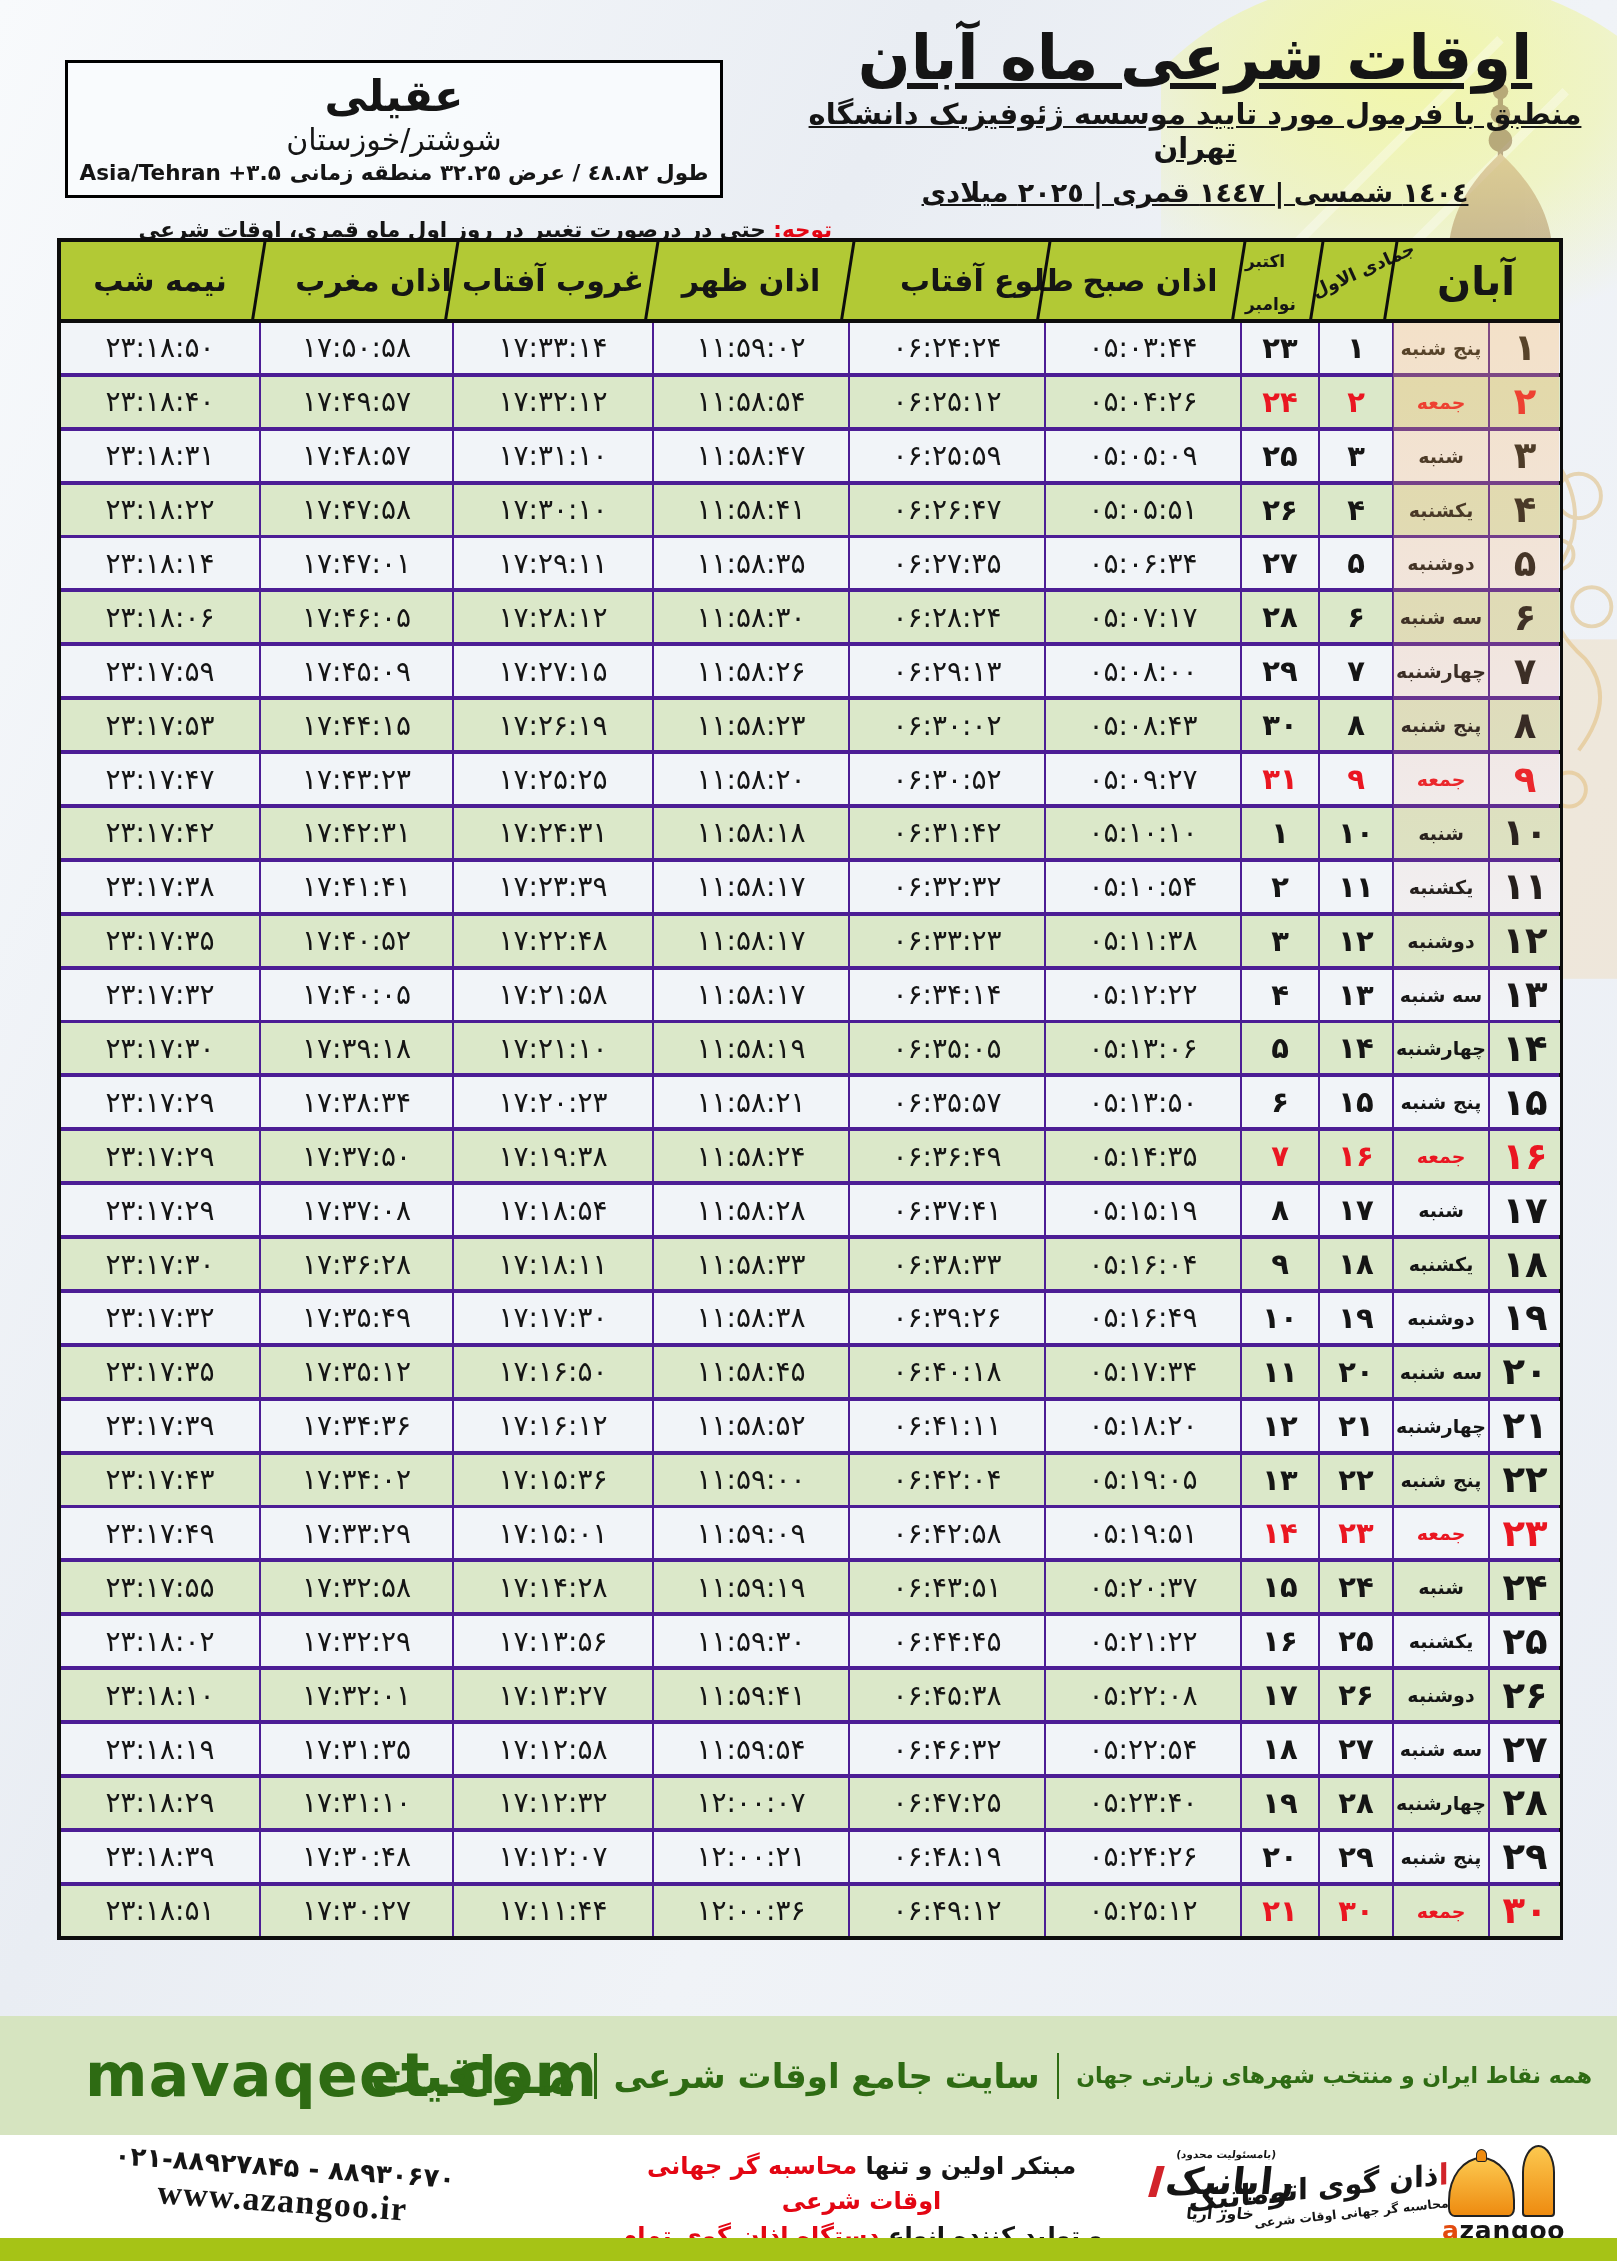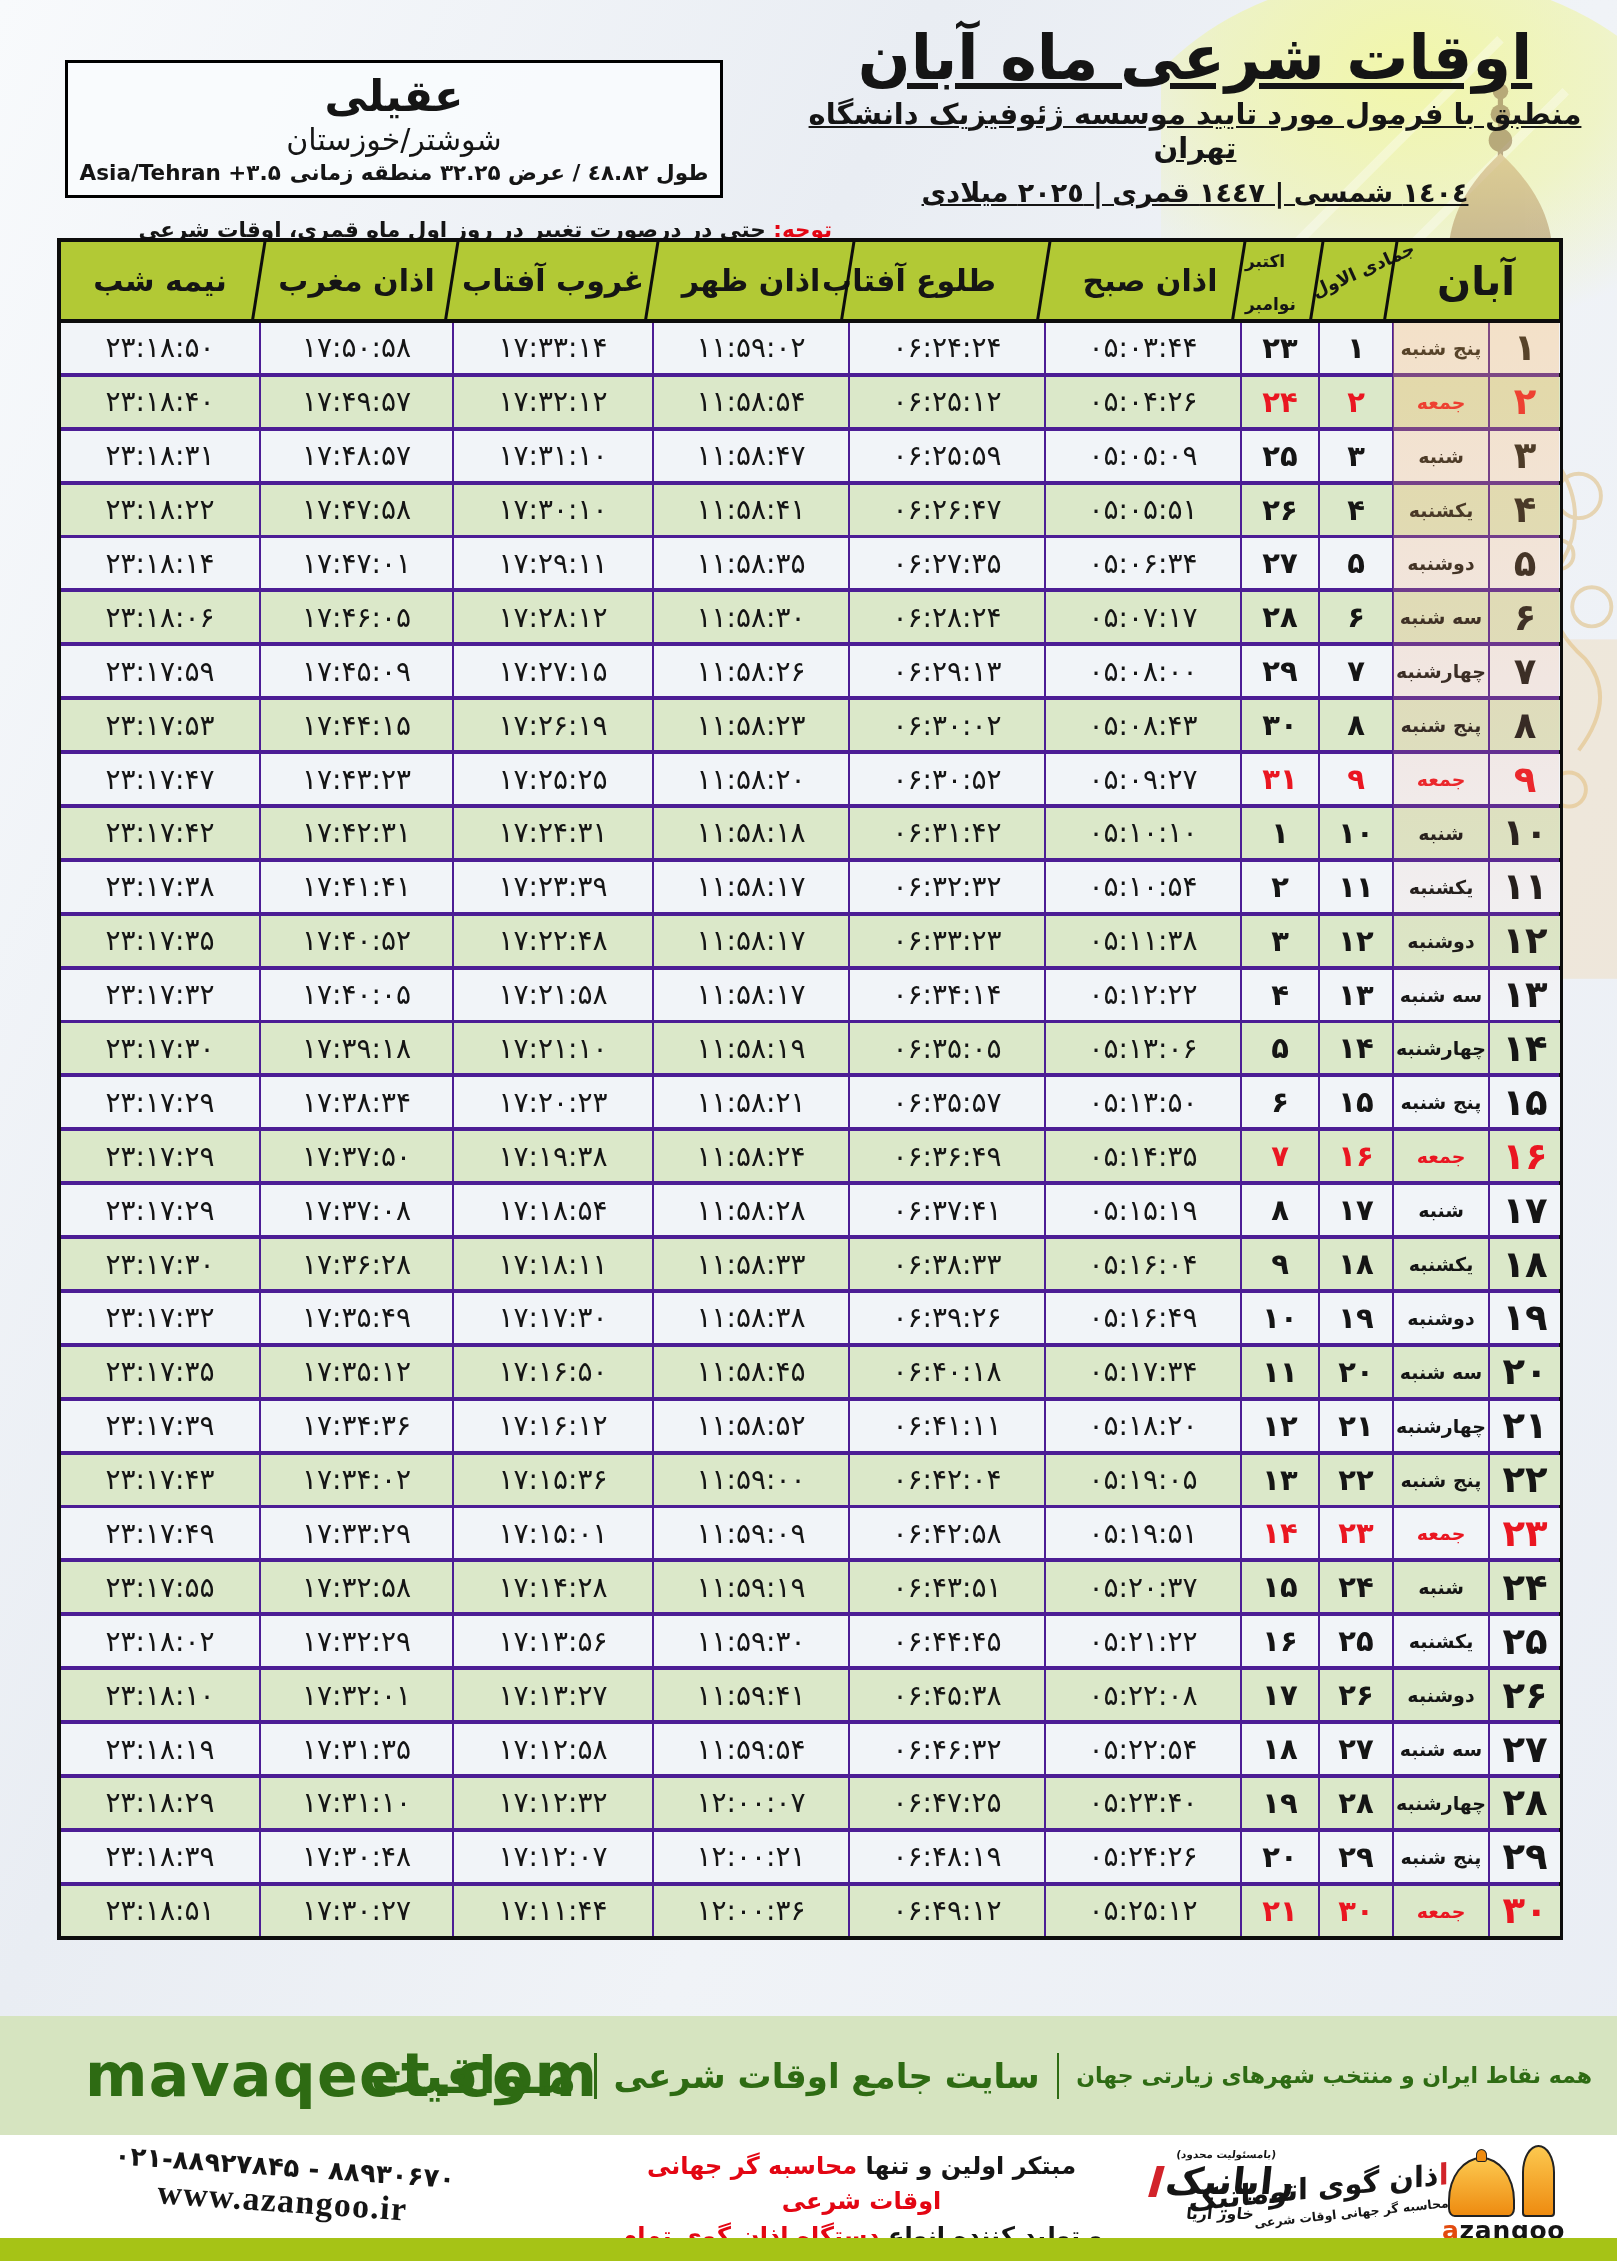--- a/index.html
+++ b/index.html
@@ -143,24 +143,24 @@
 
 <div class="abs title-block">
   <div class="main-title">اوقات شرعی ماه آبان</div>
   <div class="sub-title">منطبق با فرمول مورد تایید موسسه ژئوفیزیک دانشگاه تهران</div>
   <div class="years-line">١٤٠٤ شمسی | ١٤٤٧ قمری | ٢٠٢٥ میلادی</div>
 </div>
 
 <div class="abs ptable">
   <div class="thead">
     <div class="hlabel" style="left:0;width:198px">نیمه شب</div>
-    <div class="hlabel" style="left:200px;width:191px">اذان مغرب</div>
+    <div class="hlabel" style="left:217px;width:191px">اذان مغرب</div>
     <div class="hlabel" style="left:393px;width:198px">غروب آفتاب</div>
     <div class="hlabel" style="left:593px;width:194px">اذان ظهر</div>
-    <div class="hlabel" style="left:751px;width:194px">طلوع آفتاب</div>
+    <div class="hlabel" style="left:829px;width:194px">طلوع آفتاب</div>
     <div class="hlabel" style="left:984px;width:210px">اذان صبح</div>
     <div class="h-small" style="left:1184px;top:9px">اکتبر</div>
     <div class="h-small" style="left:1184px;top:52px">نوامبر</div>
     <div class="h-small h-hijri" style="left:1247px;top:17px">جمادی الاول</div>
     <div class="hlabel" style="left:1332px;width:166px;font-size:40px">آبان</div>
     <div class="hsep" style="left:196px"></div>
     <div class="hsep" style="left:389px"></div>
     <div class="hsep" style="left:589px"></div>
     <div class="hsep" style="left:785px"></div>
     <div class="hsep" style="left:981px"></div>

